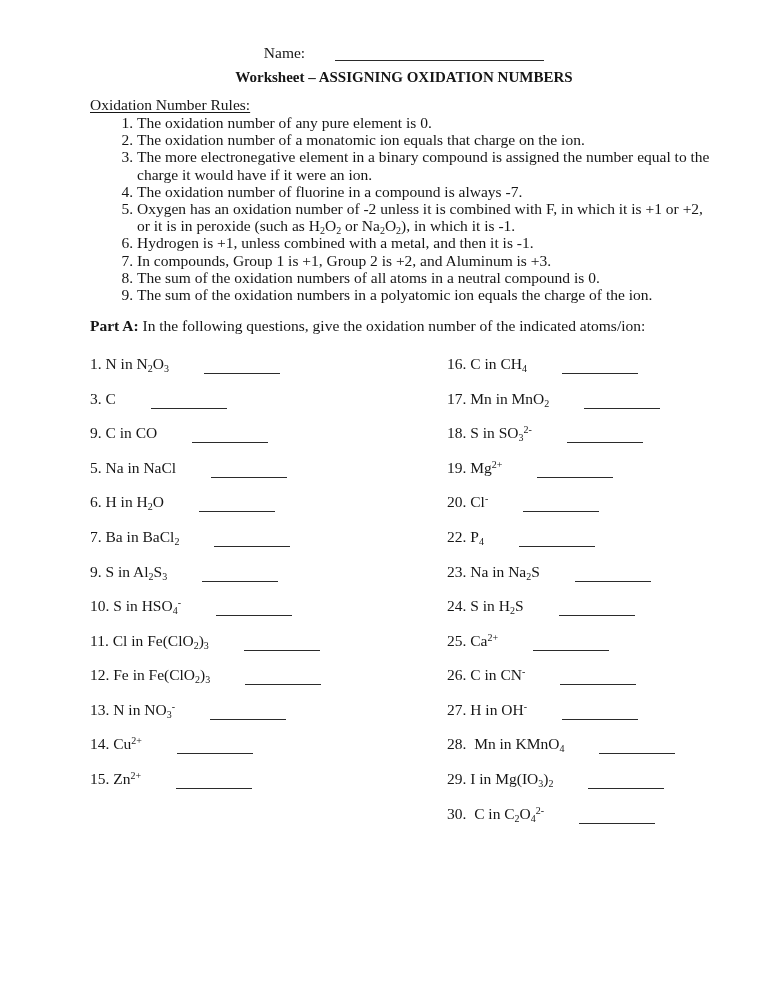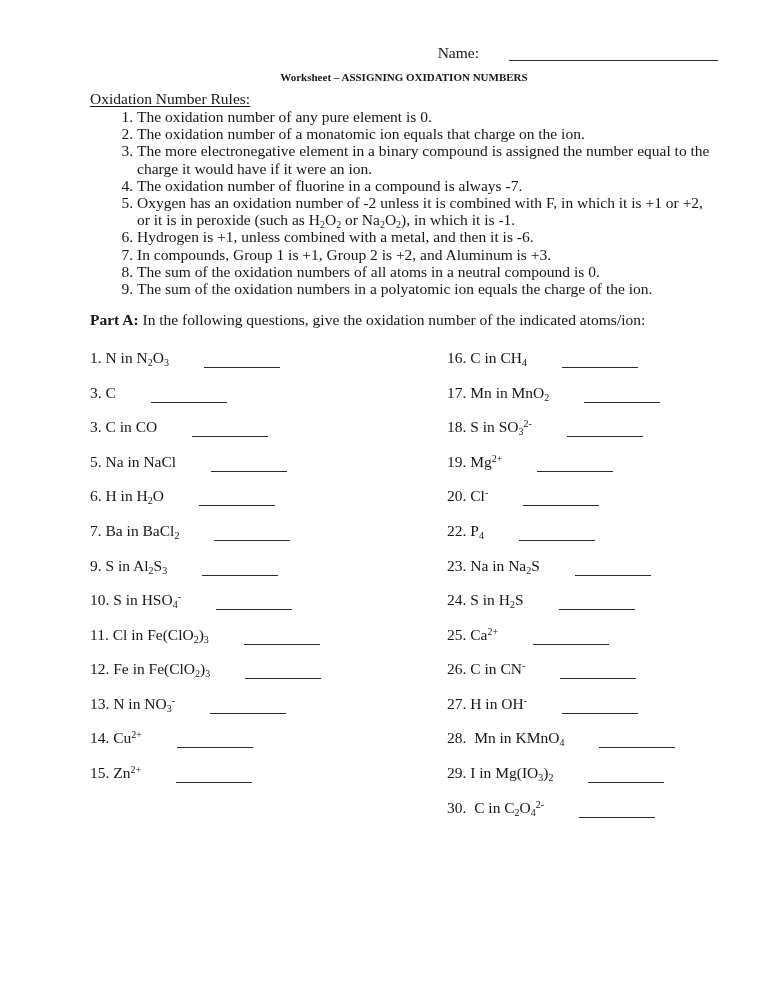--- a/index.html
+++ b/index.html
@@ -3,27 +3,27 @@
 <meta charset="utf-8">
 <style>
   html,body{margin:0;padding:0;}
   body{
     width:768px;height:994px;background:#ffffff;color:#161616;
     font-family:"Liberation Serif","DejaVu Serif",serif;
     font-size:15.5px;overflow:hidden;
   }
   .page{box-sizing:border-box;width:768px;height:994px;padding:44px 50px 0 90px;position:relative;}
   
-  .name-row{display:flex;justify-content:flex-end;align-items:flex-end;height:18px;gap:30px;}
+  .name-row{display:flex;justify-content:center;align-items:flex-end;height:18px;gap:30px;}
   .name-label{line-height:18px;}
   .name-line{display:inline-block;width:209px;height:0;border-bottom:1.4px solid #2a2a2a;margin-bottom:1px;}
   
-  .title{ text-align:center;font-weight:bold;font-size:11px;margin-top:6px;line-height:19px;}
+  .title{ text-align:center;font-weight:bold;font-size:15px;margin-top:6px;line-height:19px;}
   
-  .rules-heading{margin-top:3px;line-height:17px;text-decoration:underline;text-underline-offset:2px;}
+  .rules-heading{margin-top:9px;line-height:17px;text-decoration:underline;text-underline-offset:2px;}
   ol.rules{margin:1px 0 0 0;padding:0 0 0 47px;}
   ol.rules li{line-height:17.2px;}
   
   .part-a{margin:14px 0 0 0;line-height:18px;white-space:pre-wrap;}
   .part-a b{font-weight:bold;font-family:Liberation Serif, serif;}
   
   .questions{display:flex;margin-top:12px;}
   .col-left{width:357px;flex:0 0 357px;}
   .col-right{flex:1;}
   .q-row{height:34.57px;line-height:34.57px;white-space:pre;}
@@ -45,33 +45,33 @@
   <div class="title">Worksheet – ASSIGNING OXIDATION NUMBERS</div>
 
   <div class="rules-heading">Oxidation Number Rules:</div>
 
   <ol class="rules" id="rules-list">
       <li>The oxidation number of any pure element is 0.</li>
       <li>The oxidation number of a monatomic ion equals that charge on the ion.</li>
       <li>The more electronegative element in a binary compound is assigned the number equal to the charge it would have if it were an ion.</li>
       <li>The oxidation number of fluorine in a compound is always -7.</li>
       <li>Oxygen has an oxidation number of -2 unless it is combined with F, in which it is +1 or +2, or it is in peroxide (such as H<sub>2</sub>O<sub>2</sub> or Na<sub>2</sub>O<sub>2</sub>), in which it is -1.</li>
-      <li>Hydrogen is +1, unless combined with a metal, and then it is -6.</li>
+      <li>Hydrogen is +1, unless combined with a metal, and then it is -1.</li>
       <li>In compounds, Group 1 is +1, Group 2 is +2, and Aluminum is +3.</li>
       <li>The sum of the oxidation numbers of all atoms in a neutral compound is 0.</li>
       <li>The sum of the oxidation numbers in a polyatomic ion equals the charge of the ion.</li>
     </ol>
 
   <p class="part-a"><b>Part A:</b><span> In the following questions, give the oxidation number of the indicated atoms/ion:</span></p>
 
   <div class="questions">
     <div class="col-left" id="col-left">
         <div class="q-row"><span class="q-label">1. N in N<sub>2</sub>O<sub>3</sub></span><span class="blank"></span></div>
         <div class="q-row"><span class="q-label">3. C</span><span class="blank"></span></div>
-        <div class="q-row"><span class="q-label">3. C in CO</span><span class="blank"></span></div>
+        <div class="q-row"><span class="q-label">9. C in CO</span><span class="blank"></span></div>
         <div class="q-row"><span class="q-label">5. Na in NaCl</span><span class="blank"></span></div>
         <div class="q-row"><span class="q-label">6. H in H<sub>2</sub>O</span><span class="blank"></span></div>
         <div class="q-row"><span class="q-label">7. Ba in BaCl<sub>2</sub></span><span class="blank"></span></div>
         <div class="q-row"><span class="q-label">9. S in Al<sub>2</sub>S<sub>3</sub></span><span class="blank"></span></div>
         <div class="q-row"><span class="q-label">10. S in HSO<sub>4</sub><sup>-</sup></span><span class="blank"></span></div>
         <div class="q-row"><span class="q-label">11. Cl in Fe(ClO<sub>2</sub>)<sub>3</sub></span><span class="blank"></span></div>
         <div class="q-row"><span class="q-label">12. Fe in Fe(ClO<sub>2</sub>)<sub>3</sub></span><span class="blank"></span></div>
         <div class="q-row"><span class="q-label">13. N in NO<sub>3</sub><sup>-</sup></span><span class="blank"></span></div>
         <div class="q-row"><span class="q-label">14. Cu<sup>2+</sup></span><span class="blank"></span></div>
         <div class="q-row"><span class="q-label">15. Zn<sup>2+</sup></span><span class="blank"></span></div>

